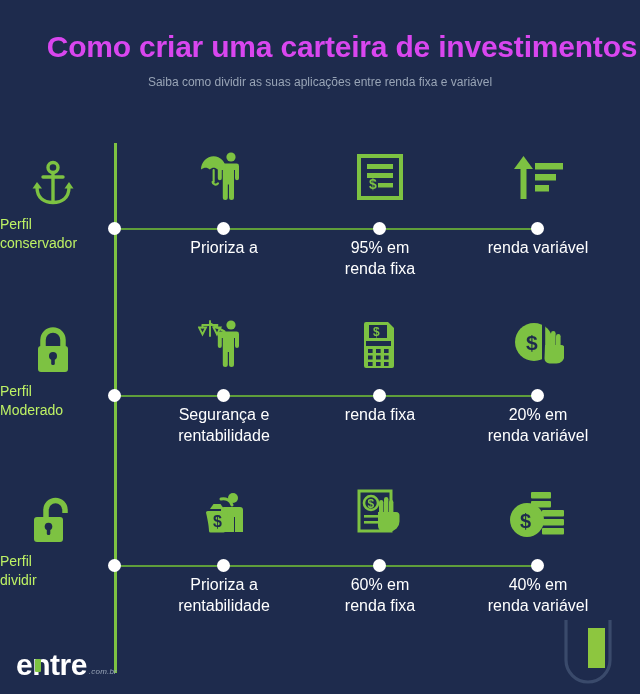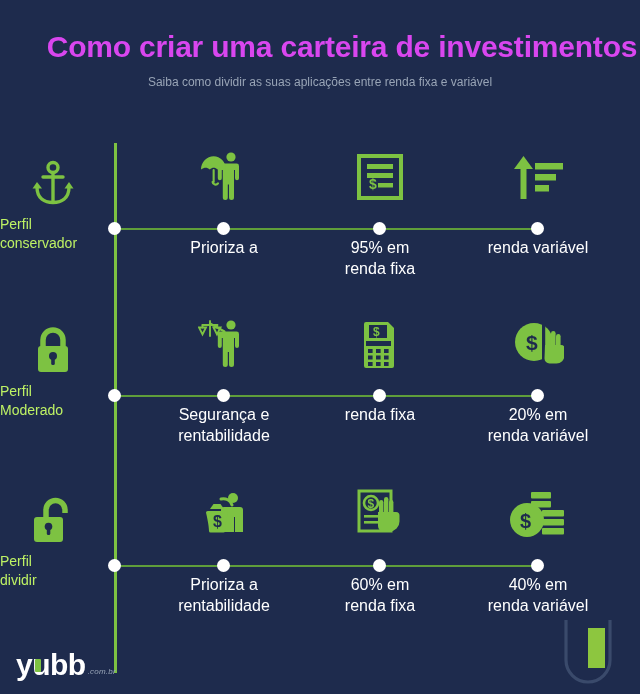--- a/index.html
+++ b/index.html
@@ -455,21 +455,21 @@
       </div>
       <div class="step-label">
         <span class="step-line">40% em</span>
         <span class="step-line">renda variável</span>
       </div>
     </div>
   </div>
 
   <div class="logo">
     <span class="logo-mark">
-      <span>yubb</span>
+      <span>entre</span>
       <span class="logo-u-accent"></span>
     </span>
     <span class="logo-tld">.com.br</span>
   </div>
 
   <div class="watermark">
     <svg width="62" height="64" viewBox="0 0 62 64" aria-hidden="true">
       <path d="M6 0 v40 a22 22 0 0 0 44 0 v-40" fill="none" stroke="#3a4a6b" stroke-width="3.2"></path>
       <rect x="28" y="8" width="17" height="40" fill="#8dc63f"></rect>
     </svg>

